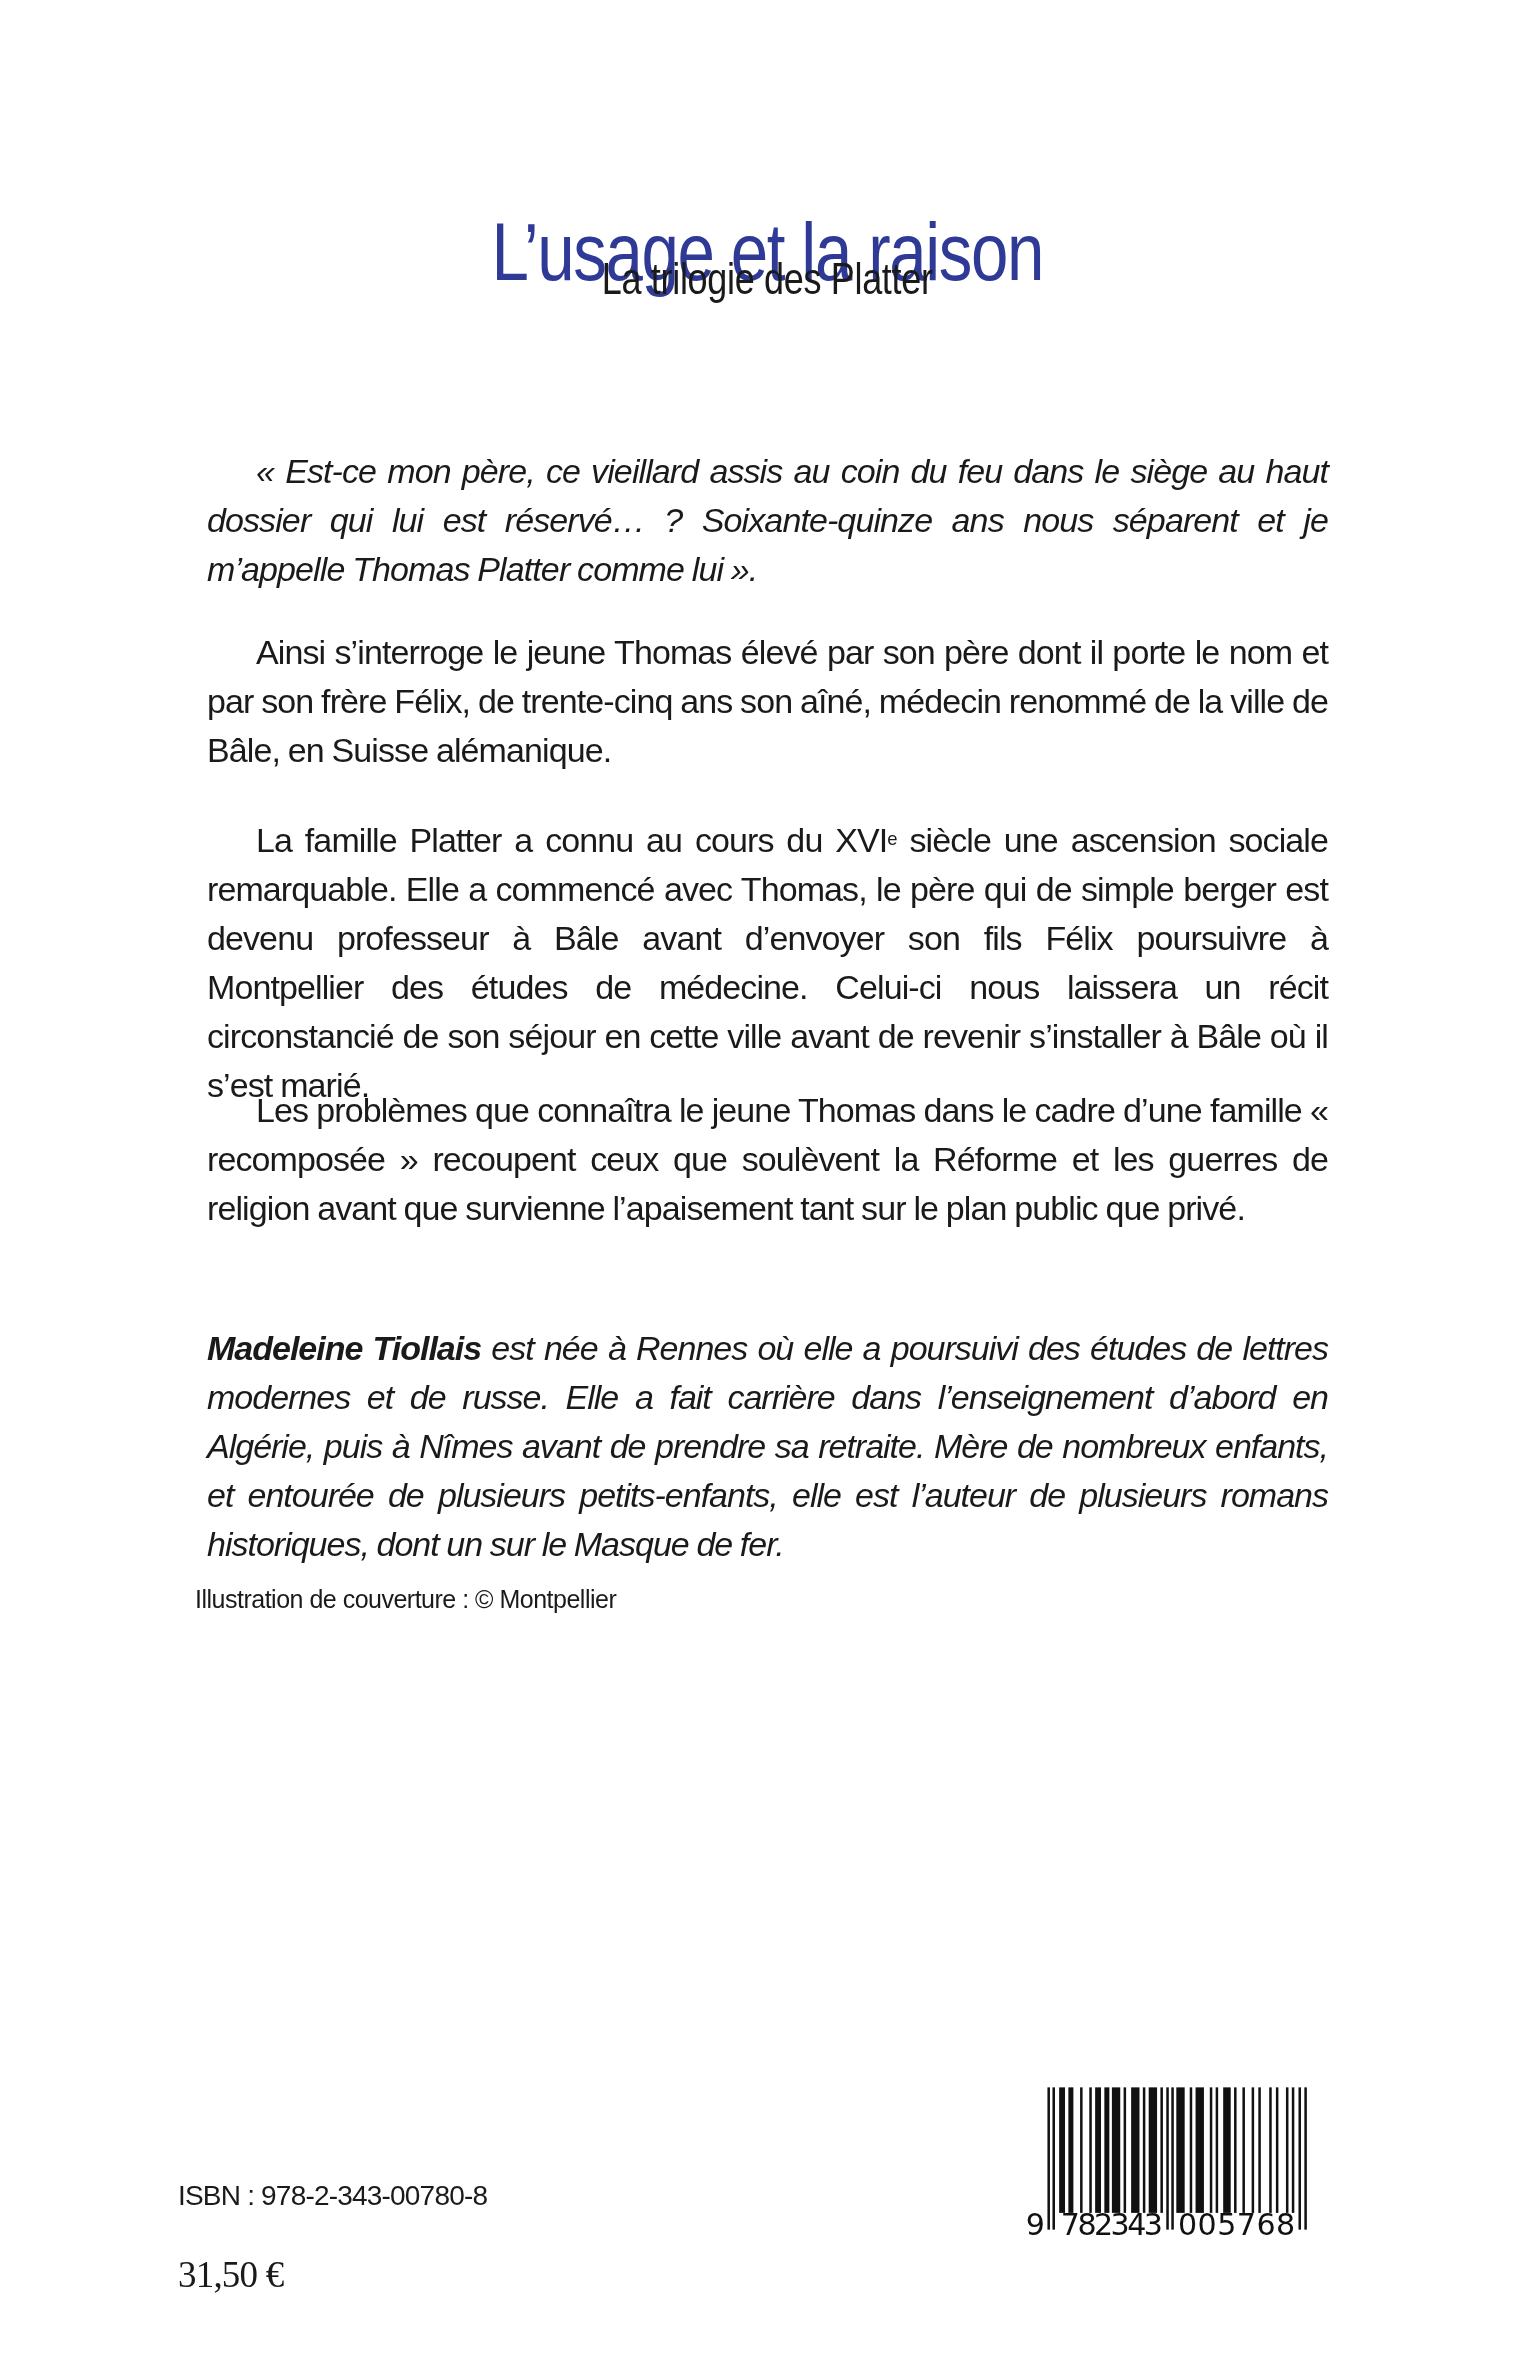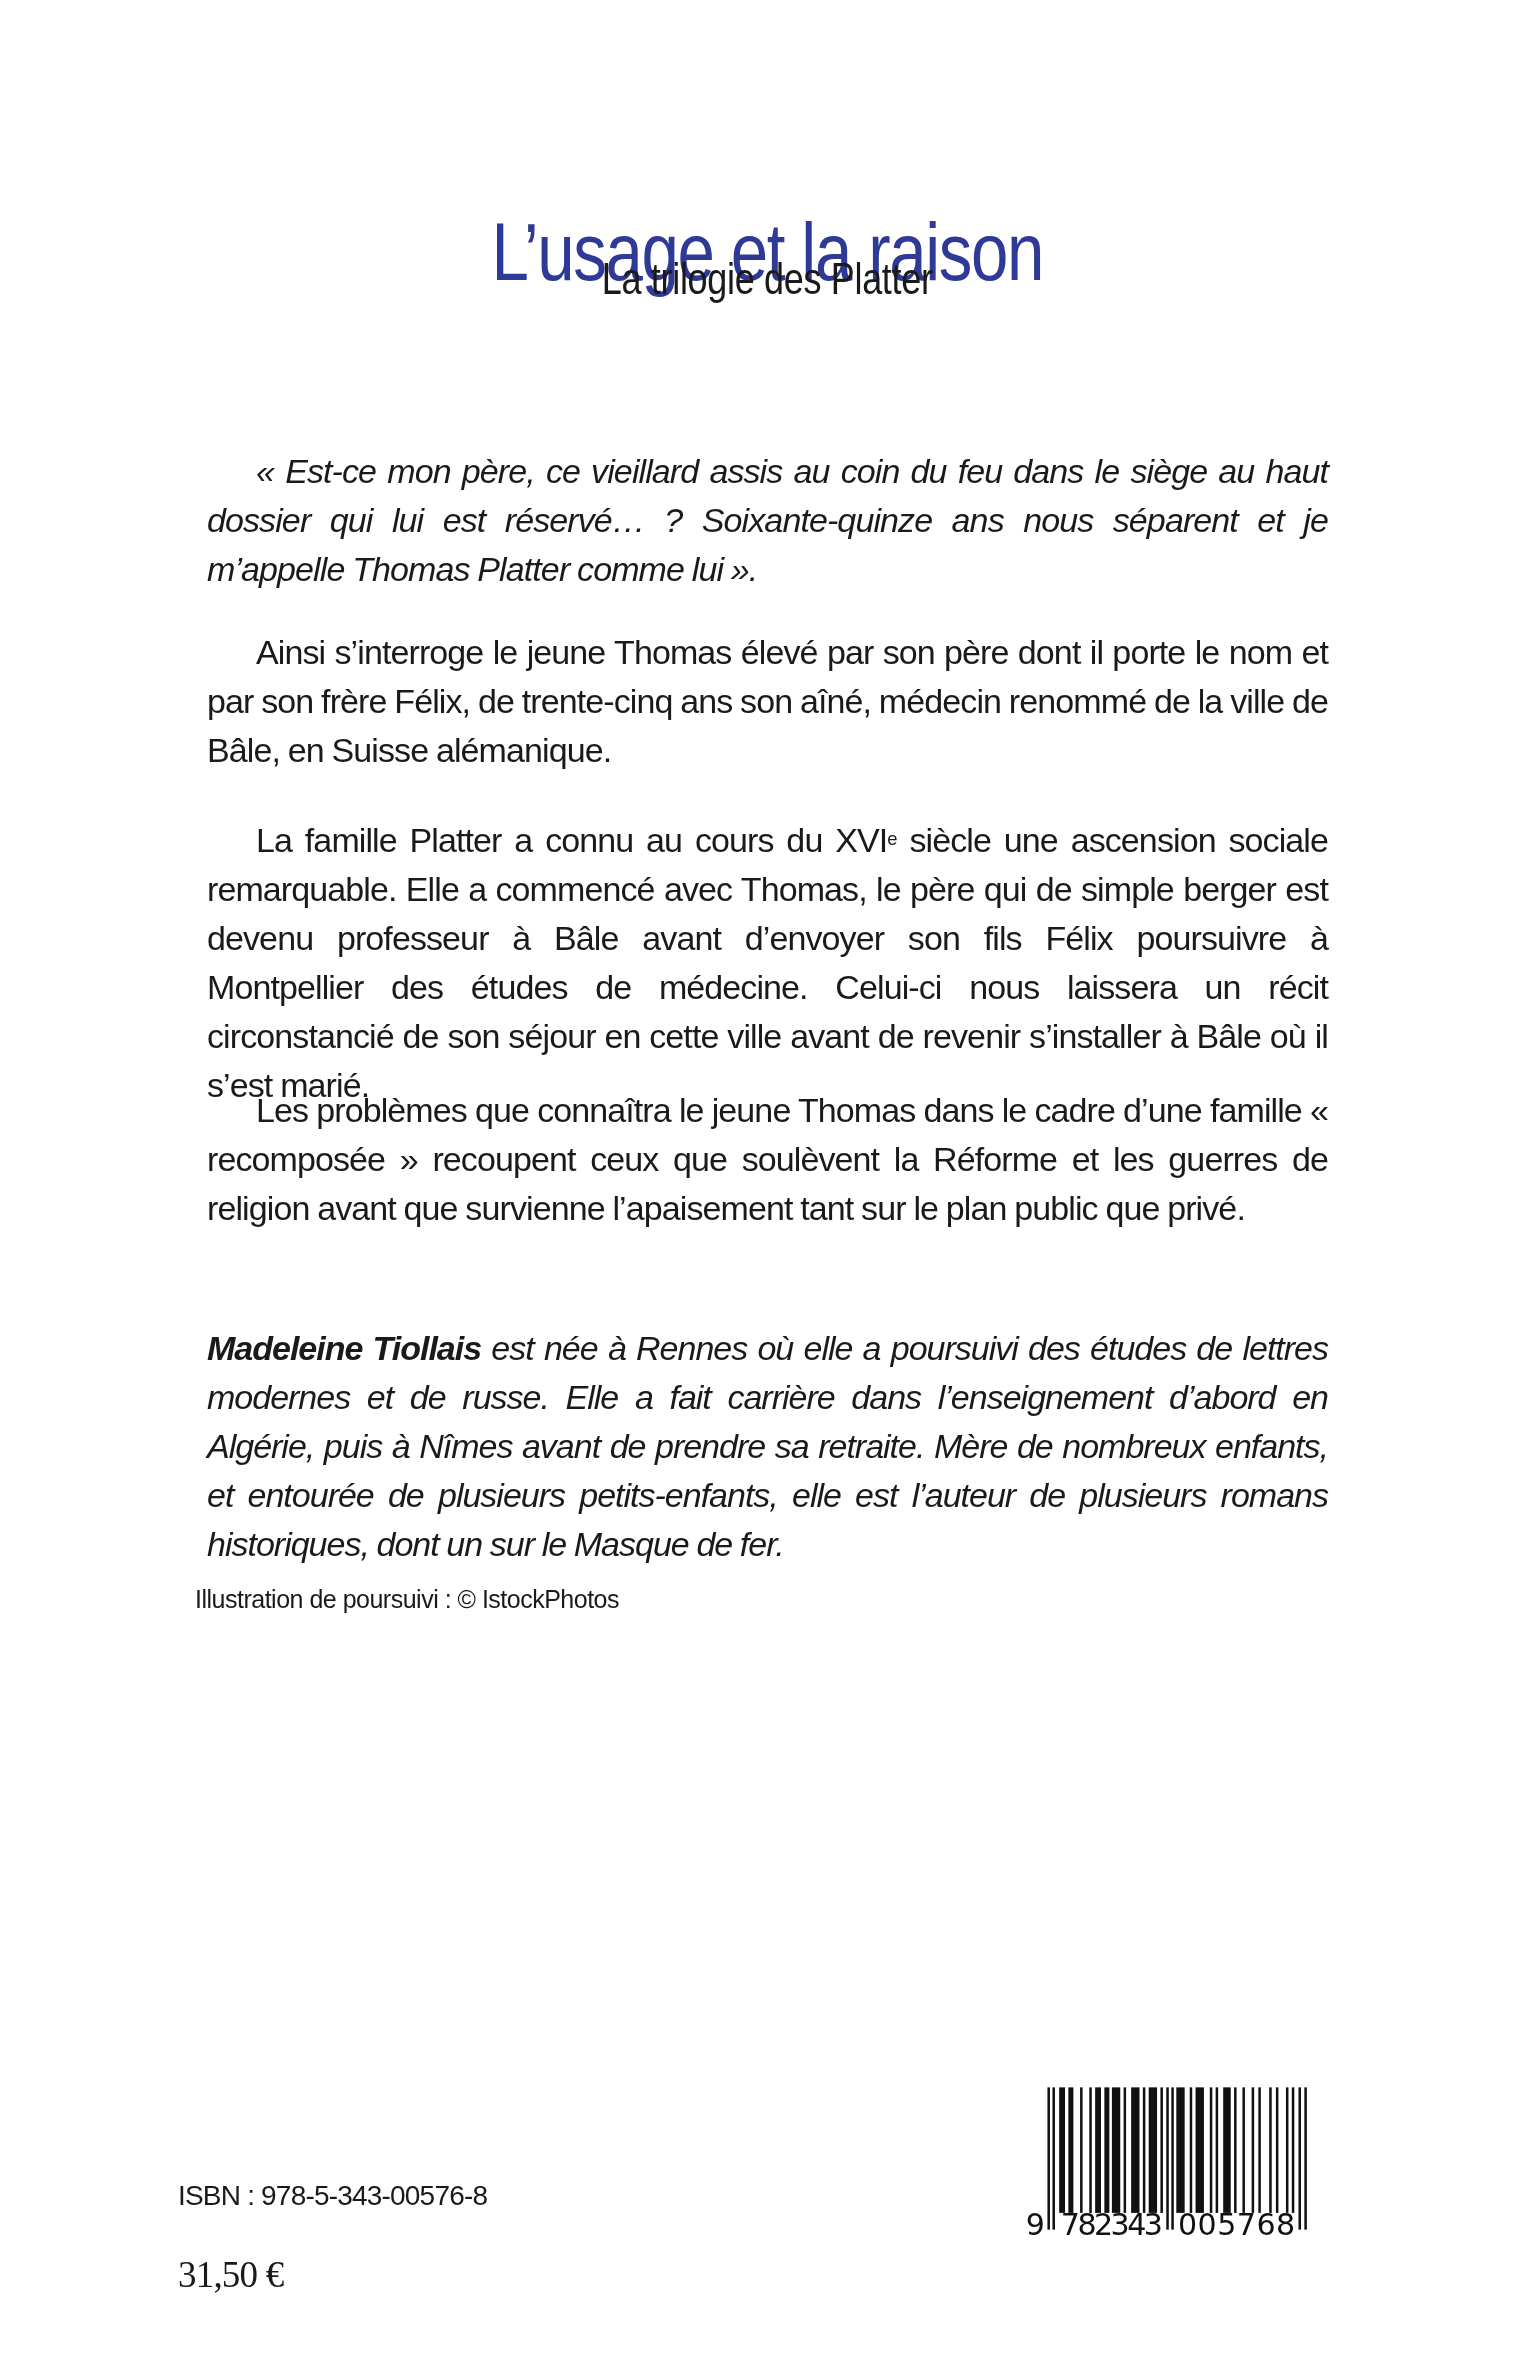--- a/index.html
+++ b/index.html
@@ -129,23 +129,23 @@
 </div>
 
 <div class="body-block para3">
   <p>Les problèmes que connaîtra le jeune Thomas dans le cadre d’une famille « recomposée » recoupent ceux que soulèvent la Réforme et les guerres de religion avant que survienne l’apaisement tant sur le plan public que privé.</p>
 </div>
 
 <div class="bio">
   <p><span class="author">Madeleine Tiollais</span><span> est née à Rennes où elle a poursuivi des études de lettres modernes et de russe. Elle a fait carrière dans l’enseignement d’abord en Algérie, puis à Nîmes avant de prendre sa retraite. Mère de nombreux enfants, et entourée de plusieurs petits-enfants, elle est l’auteur de plusieurs romans historiques, dont un sur le Masque de fer.</span></p>
 </div>
 
-<div class="credit">Illustration de poursuivi : © IstockPhotos</div>
+<div class="credit">Illustration de couverture : © Montpellier</div>
 
-<div class="isbn">ISBN : 978-5-343-00576-8</div>
+<div class="isbn">ISBN : 978-2-343-00780-8</div>
 <div class="price">31,50 €</div>
 
 <div class="barcode">
   <svg width="327" height="159" viewBox="0 0 390 190">
     <g fill="#111">
 
       <rect x="36" y="10" width="3" height="170"></rect>
       <rect x="42" y="10" width="3" height="170"></rect>
 
       <rect x="50" y="10" width="7" height="150"></rect>

